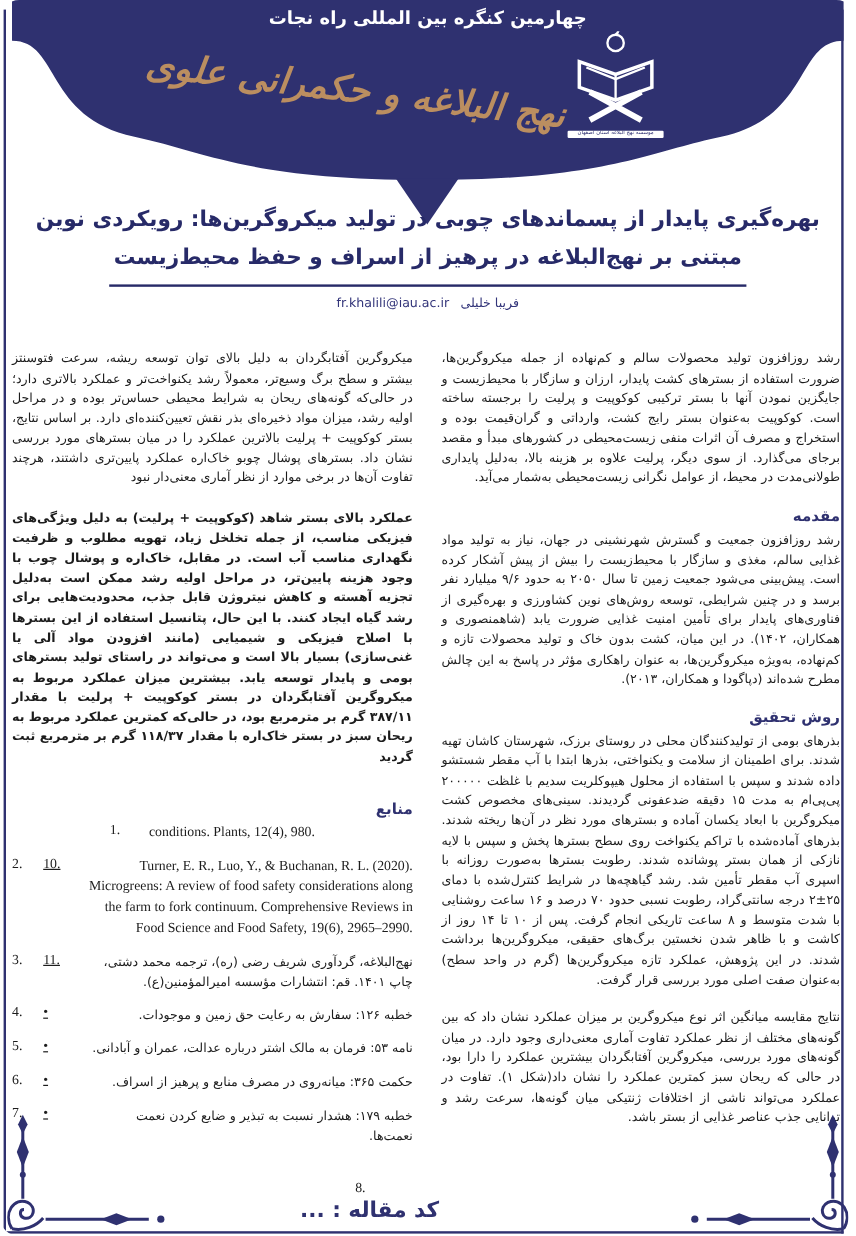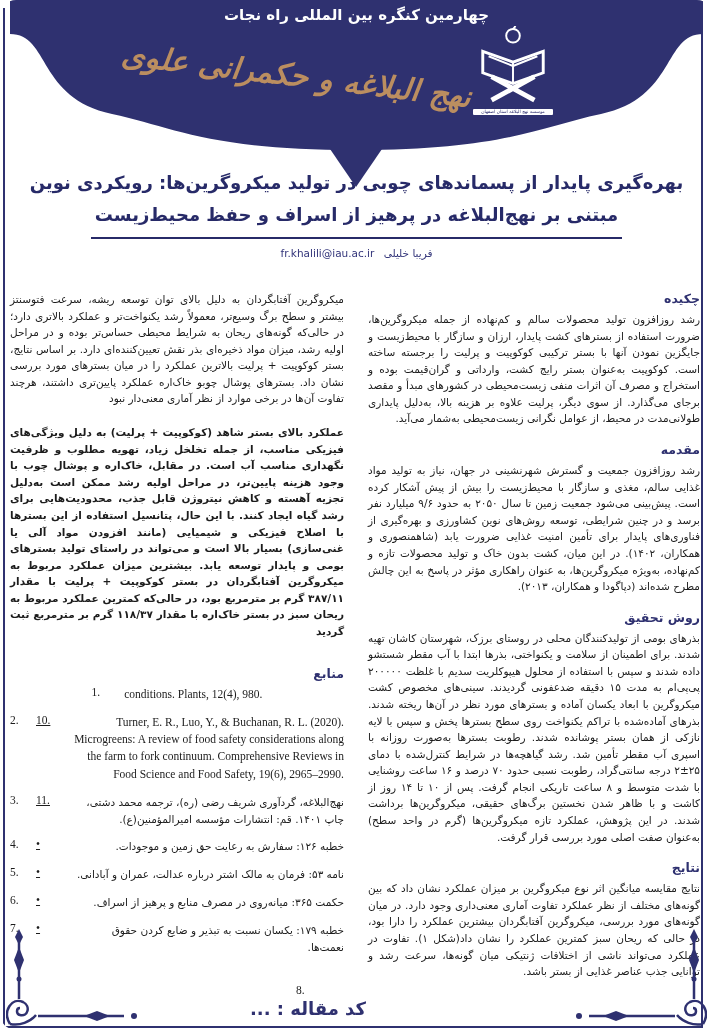--- a/index.html
+++ b/index.html
@@ -114,33 +114,31 @@
 
   <div class="author-line">
     <span>فریبا خلیلی</span>
     <span class="email">fr.khalili@iau.ac.ir</span>
   </div>
 
   <div class="columns">
 
     <div class="col col-main">
       <section class="sec">
-        <h3>چکیده</h3>
         <p>رشد روزافزون تولید محصولات سالم و کم‌نهاده از جمله میکروگرین‌ها، ضرورت استفاده از بسترهای کشت پایدار، ارزان و سازگار با محیط‌زیست و جایگزین نمودن آنها با بستر ترکیبی کوکوپیت و پرلیت را برجسته ساخته است. کوکوپیت به‌عنوان بستر رایج کشت، وارداتی و گران‌قیمت بوده و استخراج و مصرف آن اثرات منفی زیست‌محیطی در کشورهای مبدأ و مقصد برجای می‌گذارد. از سوی دیگر، پرلیت علاوه بر هزینه بالا، به‌دلیل پایداری طولانی‌مدت در محیط، از عوامل نگرانی زیست‌محیطی به‌شمار می‌آید.</p>
       </section>
       <section class="sec">
         <h3>مقدمه</h3>
         <p>رشد روزافزون جمعیت و گسترش شهرنشینی در جهان، نیاز به تولید مواد غذایی سالم، مغذی و سازگار با محیط‌زیست را بیش از پیش آشکار کرده است. پیش‌بینی می‌شود جمعیت زمین تا سال ۲۰۵۰ به حدود ۹/۶ میلیارد نفر برسد و در چنین شرایطی، توسعه روش‌های نوین کشاورزی و بهره‌گیری از فناوری‌های پایدار برای تأمین امنیت غذایی ضرورت یابد (شاهمنصوری و همکاران، ۱۴۰۲). در این میان، کشت بدون خاک و تولید محصولات تازه و کم‌نهاده، به‌ویژه میکروگرین‌ها، به عنوان راهکاری مؤثر در پاسخ به این چالش مطرح شده‌اند (دپاگودا و همکاران، ۲۰۱۳).</p>
       </section>
       <section class="sec">
         <h3>روش تحقیق</h3>
         <p>بذرهای بومی از تولیدکنندگان محلی در روستای برزک، شهرستان کاشان تهیه شدند. برای اطمینان از سلامت و یکنواختی، بذرها ابتدا با آب مقطر شستشو داده شدند و سپس با استفاده از محلول هیپوکلریت سدیم با غلظت ۲۰۰۰۰۰ پی‌پی‌ام به مدت ۱۵ دقیقه ضدعفونی گردیدند. سینی‌های مخصوص کشت میکروگرین با ابعاد یکسان آماده و بسترهای مورد نظر در آن‌ها ریخته شدند. بذرهای آماده‌شده با تراکم یکنواخت روی سطح بسترها پخش و سپس با لایه نازکی از همان بستر پوشانده شدند. رطوبت بسترها به‌صورت روزانه با اسپری آب مقطر تأمین شد. رشد گیاهچه‌ها در شرایط کنترل‌شده با دمای ۲۵±۲ درجه سانتی‌گراد، رطوبت نسبی حدود ۷۰ درصد و ۱۶ ساعت روشنایی با شدت متوسط و ۸ ساعت تاریکی انجام گرفت. پس از ۱۰ تا ۱۴ روز از کاشت و با ظاهر شدن نخستین برگ‌های حقیقی، میکروگرین‌ها برداشت شدند. در این پژوهش، عملکرد تازه میکروگرین‌ها (گرم در واحد سطح) به‌عنوان صفت اصلی مورد بررسی قرار گرفت.</p>
       </section>
       <section class="sec">
-        <h3>نتایج</h3>
         <p>نتایج مقایسه میانگین اثر نوع میکروگرین بر میزان عملکرد نشان داد که بین گونه‌های مختلف از نظر عملکرد تفاوت آماری معنی‌داری وجود دارد. در میان گونه‌های مورد بررسی، میکروگرین آفتابگردان بیشترین عملکرد را دارا بود، در حالی که ریحان سبز کمترین عملکرد را نشان داد(شکل ۱). تفاوت در عملکرد می‌تواند ناشی از اختلافات ژنتیکی میان گونه‌ها، سرعت رشد و توانایی جذب عناصر غذایی از بستر باشد.</p>
       </section>
     </div>
 
     <div class="col col-side">
       <p class="p1">میکروگرین آفتابگردان به دلیل بالای توان توسعه ریشه، سرعت فتوسنتز بیشتر و سطح برگ وسیع‌تر، معمولاً رشد یکنواخت‌تر و عملکرد بالاتری دارد؛ در حالی‌که گونه‌های ریحان به شرایط محیطی حساس‌تر بوده و در مراحل اولیه رشد، میزان مواد ذخیره‌ای بذر نقش تعیین‌کننده‌ای دارد. بر اساس نتایج، بستر کوکوپیت + پرلیت بالاترین عملکرد را در میان بسترهای مورد بررسی نشان داد. بسترهای پوشال چوبو خاک‌اره عملکرد پایین‌تری داشتند، هرچند تفاوت آن‌ها در برخی موارد از نظر آماری معنی‌دار نبود</p>
       <p class="p2">عملکرد بالای بستر شاهد (کوکوپیت + پرلیت) به دلیل ویژگی‌های فیزیکی مناسب، از جمله تخلخل زیاد، تهویه مطلوب و ظرفیت نگهداری مناسب آب است. در مقابل، خاک‌اره و پوشال چوب با وجود هزینه پایین‌تر، در مراحل اولیه رشد ممکن است به‌دلیل تجزیه آهسته و کاهش نیتروژن قابل جذب، محدودیت‌هایی برای رشد گیاه ایجاد کنند. با این حال، پتانسیل استفاده از این بسترها با اصلاح فیزیکی و شیمیایی (مانند افزودن مواد آلی یا غنی‌سازی) بسیار بالا است و می‌تواند در راستای تولید بسترهای بومی و پایدار توسعه یابد. بیشترین میزان عملکرد مربوط به میکروگرین آفتابگردان در بستر کوکوپیت + پرلیت با مقدار ۳۸۷/۱۱ گرم بر مترمربع بود، در حالی‌که کمترین عملکرد مربوط به ریحان سبز در بستر خاک‌اره با مقدار ۱۱۸/۳۷ گرم بر مترمربع ثبت گردید</p>
 
       <section>
         <h3>منابع</h3>
@@ -176,21 +174,21 @@
 
         <div class="ref-item">
           <span class="ref-num">6.</span>
           <span class="ref-marker">•</span>
           <span class="ref-text fa">حکمت ۳۶۵: میانه‌روی در مصرف منابع و پرهیز از اسراف.</span>
         </div>
 
         <div class="ref-item">
           <span class="ref-num">7.</span>
           <span class="ref-marker">•</span>
-          <span class="ref-text fa">خطبه ۱۷۹: یکسان نسبت به تبذیر و ضایع کردن حقوق نعمت‌ها.</span>
+          <span class="ref-text fa">خطبه ۱۷۹: هشدار نسبت به تبذیر و ضایع کردن نعمت نعمت‌ها.</span>
         </div>
       </section>
     </div>
   </div>
 
   <div class="ref8">8.</div>
   <div class="article-code">کد مقاله : ...</div>
 
   <svg class="ornament left" width="160" height="100" viewBox="0 0 160 100">
     <g fill="none" stroke="#2f3170" stroke-width="2.5">

